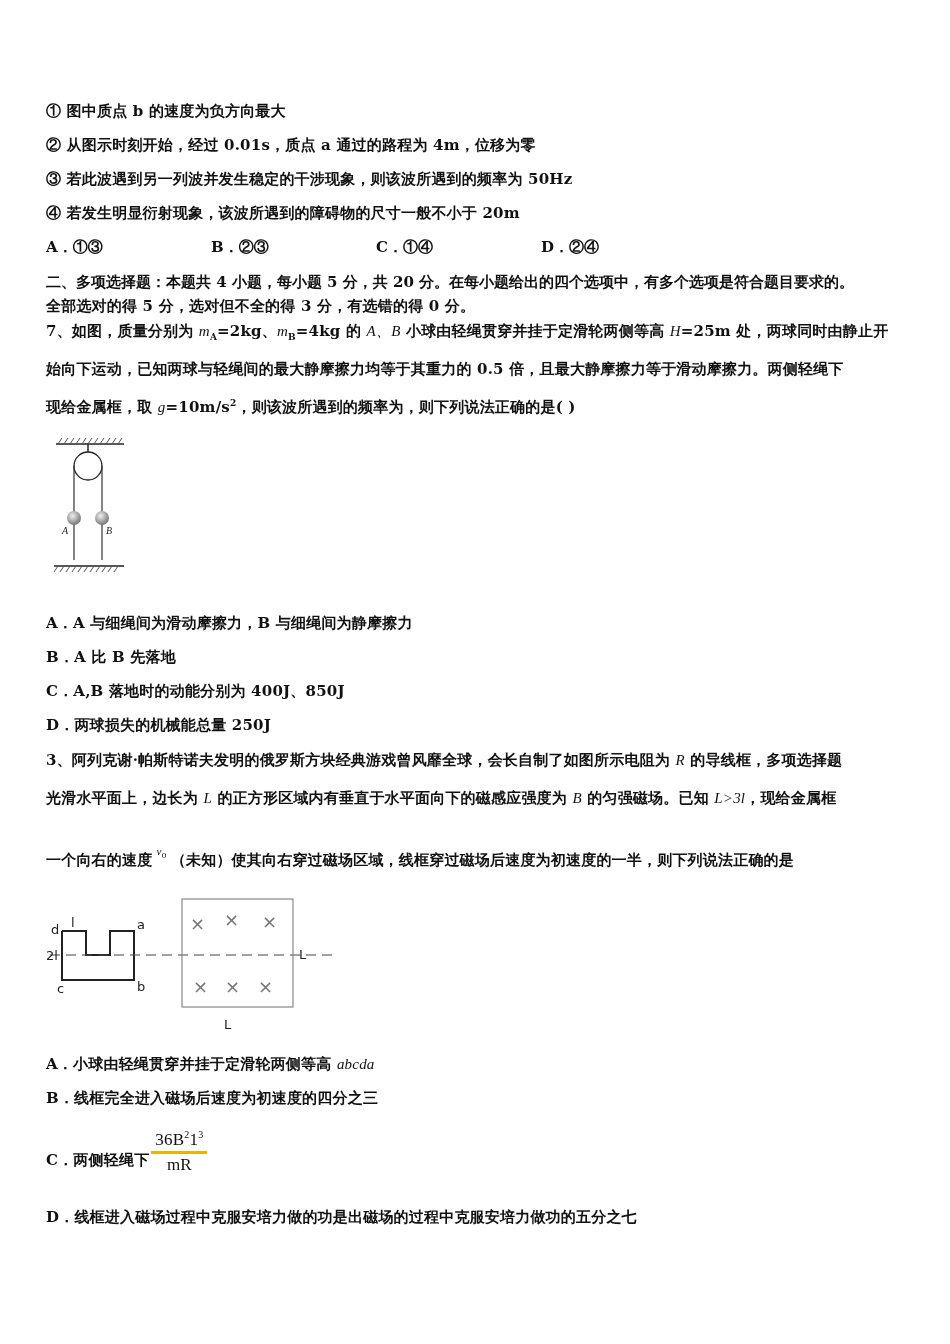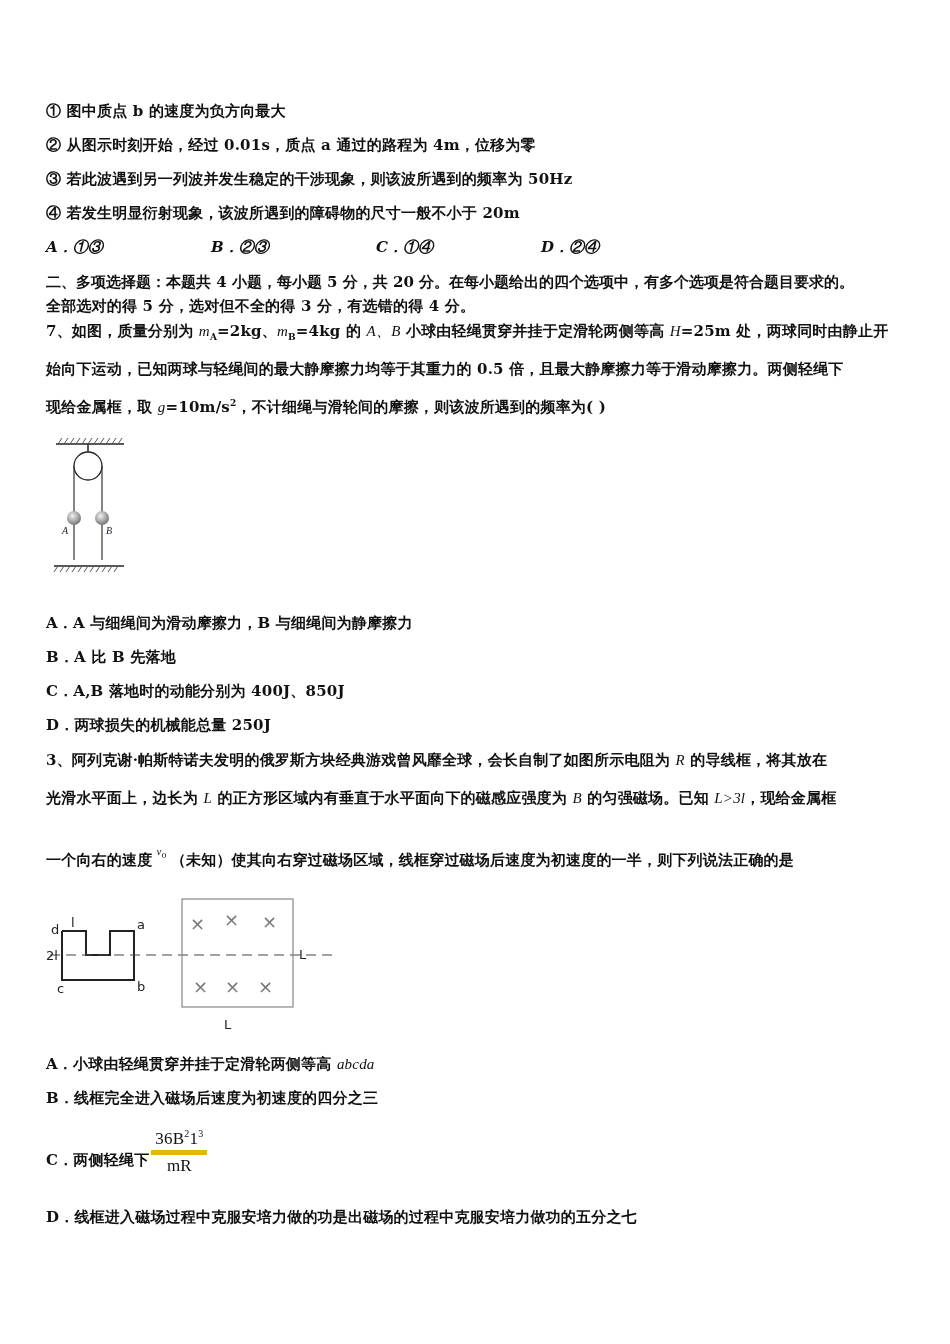--- a/index.html
+++ b/index.html
@@ -1,52 +1,52 @@
 <!DOCTYPE html>
 <html><head>
 <meta charset="utf-8">
 <style>
   html, body { margin: 0; padding: 0; background: #ffffff; }
   body { width: 950px; height: 1344px; position: relative; overflow: hidden;
          font-family: "DejaVu Serif", "Liberation Serif", serif; color: #111; }
   .line { position: absolute; left: 46px; font-size: 15px; font-weight: bold; white-space: nowrap; letter-spacing: 0.2px; }
   .opt-row { position: absolute; left: 46px; font-size: 15px; font-weight: bold; }
-  .opt-row span { position: absolute; white-space: nowrap; font-style: italic; }
+  .opt-row span { position: absolute; white-space: nowrap; }
   i.v { font-style: italic; font-family: "Liberation Serif", serif; font-weight: normal; }
   sub, sup { font-size: 9px; }
   .fig { position: absolute; }
   .frac { display: inline-block; vertical-align: middle; text-align: center; font-family: "Liberation Serif", serif; font-weight: normal; font-size: 17px; margin-left: 2px; }
-  .frac .num { display: block; border-bottom: 5px solid #eab308; padding: 0 4px 1px 4px; }
+  .frac .num { display: block; border-bottom: 3px solid #eab308; padding: 0 4px 1px 4px; }
   .frac .den { display: block; padding-top: 1px; }
   .frac sup { font-size: 10px; }
 </style>
 </head>
 <body>
 
 <div class="line" style="top:102px">① 图中质点 b 的速度为负方向最大</div>
 <div class="line" style="top:136px">② 从图示时刻开始，经过 0.01s，质点 a 通过的路程为 4m，位移为零</div>
 <div class="line" style="top:170px">③ 若此波遇到另一列波并发生稳定的干涉现象，则该波所遇到的频率为 50Hz</div>
 <div class="line" style="top:204px">④ 若发生明显衍射现象，该波所遇到的障碍物的尺寸一般不小于 20m</div>
 
 <div class="opt-row" style="top:238px; width:880px">
   <span style="left:0">A．①③</span>
   <span style="left:165px">B．②③</span>
   <span style="left:330px">C．①④</span>
   <span style="left:495px">D．②④</span>
 </div>
 
 <div class="line" style="top:273px; letter-spacing:0">二、多项选择题：本题共 4 小题，每小题 5 分，共 20 分。在每小题给出的四个选项中，有多个选项是符合题目要求的。</div>
-<div class="line" style="top:297px">全部选对的得 5 分，选对但不全的得 3 分，有选错的得 4 分。</div>
+<div class="line" style="top:297px">全部选对的得 5 分，选对但不全的得 3 分，有选错的得 0 分。</div>
 
 <div class="line" style="top:322px">
   <span>7、如图，质量分别为 </span><i class="v">m</i><sub>A</sub><span>=2kg、</span><i class="v">m</i><sub>B</sub><span>=4kg 的 </span><i class="v">A、B</i><span> 小球由轻绳贯穿并挂于定滑轮两侧等高 </span><i class="v">H</i><span>=25m 处，两球同时由静止开</span>
 </div>
 <div class="line" style="top:360px">始向下运动，已知两球与轻绳间的最大静摩擦力均等于其重力的 0.5 倍，且最大静摩擦力等于滑动摩擦力。两侧轻绳下</div>
 <div class="line" style="top:398px">
-  <span>现给金属框，取 </span><i class="v">g</i><span>=10m/s</span><sup>2</sup><span>，不计细绳与滑轮间的摩擦，则该波所遇到的频率为(   )</span>
+  <span>现给金属框，取 </span><i class="v">g</i><span>=10m/s</span><sup>2</sup><span>，则该波所遇到的频率为，则下列说法正确的是(   )</span>
 </div>
 
 <div class="fig" style="left:50px; top:436px; width:80px; height:140px">
   <svg width="80" height="140" viewBox="0 0 80 140">
     <line x1="6" y1="8" x2="74" y2="8" stroke="#222" stroke-width="1.5"></line>
     <g stroke="#555" stroke-width="1">
       <line x1="8" y1="8" x2="12" y2="2"></line>
         <line x1="14" y1="8" x2="18" y2="2"></line>
         <line x1="20" y1="8" x2="24" y2="2"></line>
       <line x1="26" y1="8" x2="30" y2="2"></line>
@@ -88,21 +88,21 @@
     </g>
   </svg>
 </div>
 
 <div class="line" style="top:614px">A．A 与细绳间为滑动摩擦力，B 与细绳间为静摩擦力</div>
 <div class="line" style="top:648px">B．A 比 B 先落地</div>
 <div class="line" style="top:682px">C．A,B 落地时的动能分别为 400J、850J</div>
 <div class="line" style="top:716px">D．两球损失的机械能总量 250J</div>
 
 <div class="line" style="top:751px">
-  <span>3、阿列克谢·帕斯特诺夫发明的俄罗斯方块经典游戏曾风靡全球，会长自制了如图所示电阻为 </span><i class="v">R</i><span> 的导线框，将其放在</span>
+  <span>3、阿列克谢·帕斯特诺夫发明的俄罗斯方块经典游戏曾风靡全球，会长自制了如图所示电阻为 </span><i class="v">R</i><span> 的导线框，多项选择题</span>
 </div>
 <div class="line" style="top:789px">
   <span>光滑水平面上，边长为 </span><i class="v">L</i><span> 的正方形区域内有垂直于水平面向下的磁感应强度为 </span><i class="v">B</i><span> 的匀强磁场。已知 </span><i class="v">L&gt;3l</i><span>，现给金属框</span>
 </div>
 <div class="line" style="top:851px">
   <span>一个向右的速度</span><span style="position:relative; top:-10px; font-size:11px; margin:0 4px"><i class="v">v</i><sub style="font-size:8px; font-weight:normal">0</sub></span><span>（未知）使其向右穿过磁场区域，线框穿过磁场后速度为初速度的一半，则下列说法正确的是</span>
 </div>
 
 <div class="fig" style="left:40px; top:892px; width:300px; height:145px">
   <svg width="300" height="145" viewBox="0 0 300 145">

